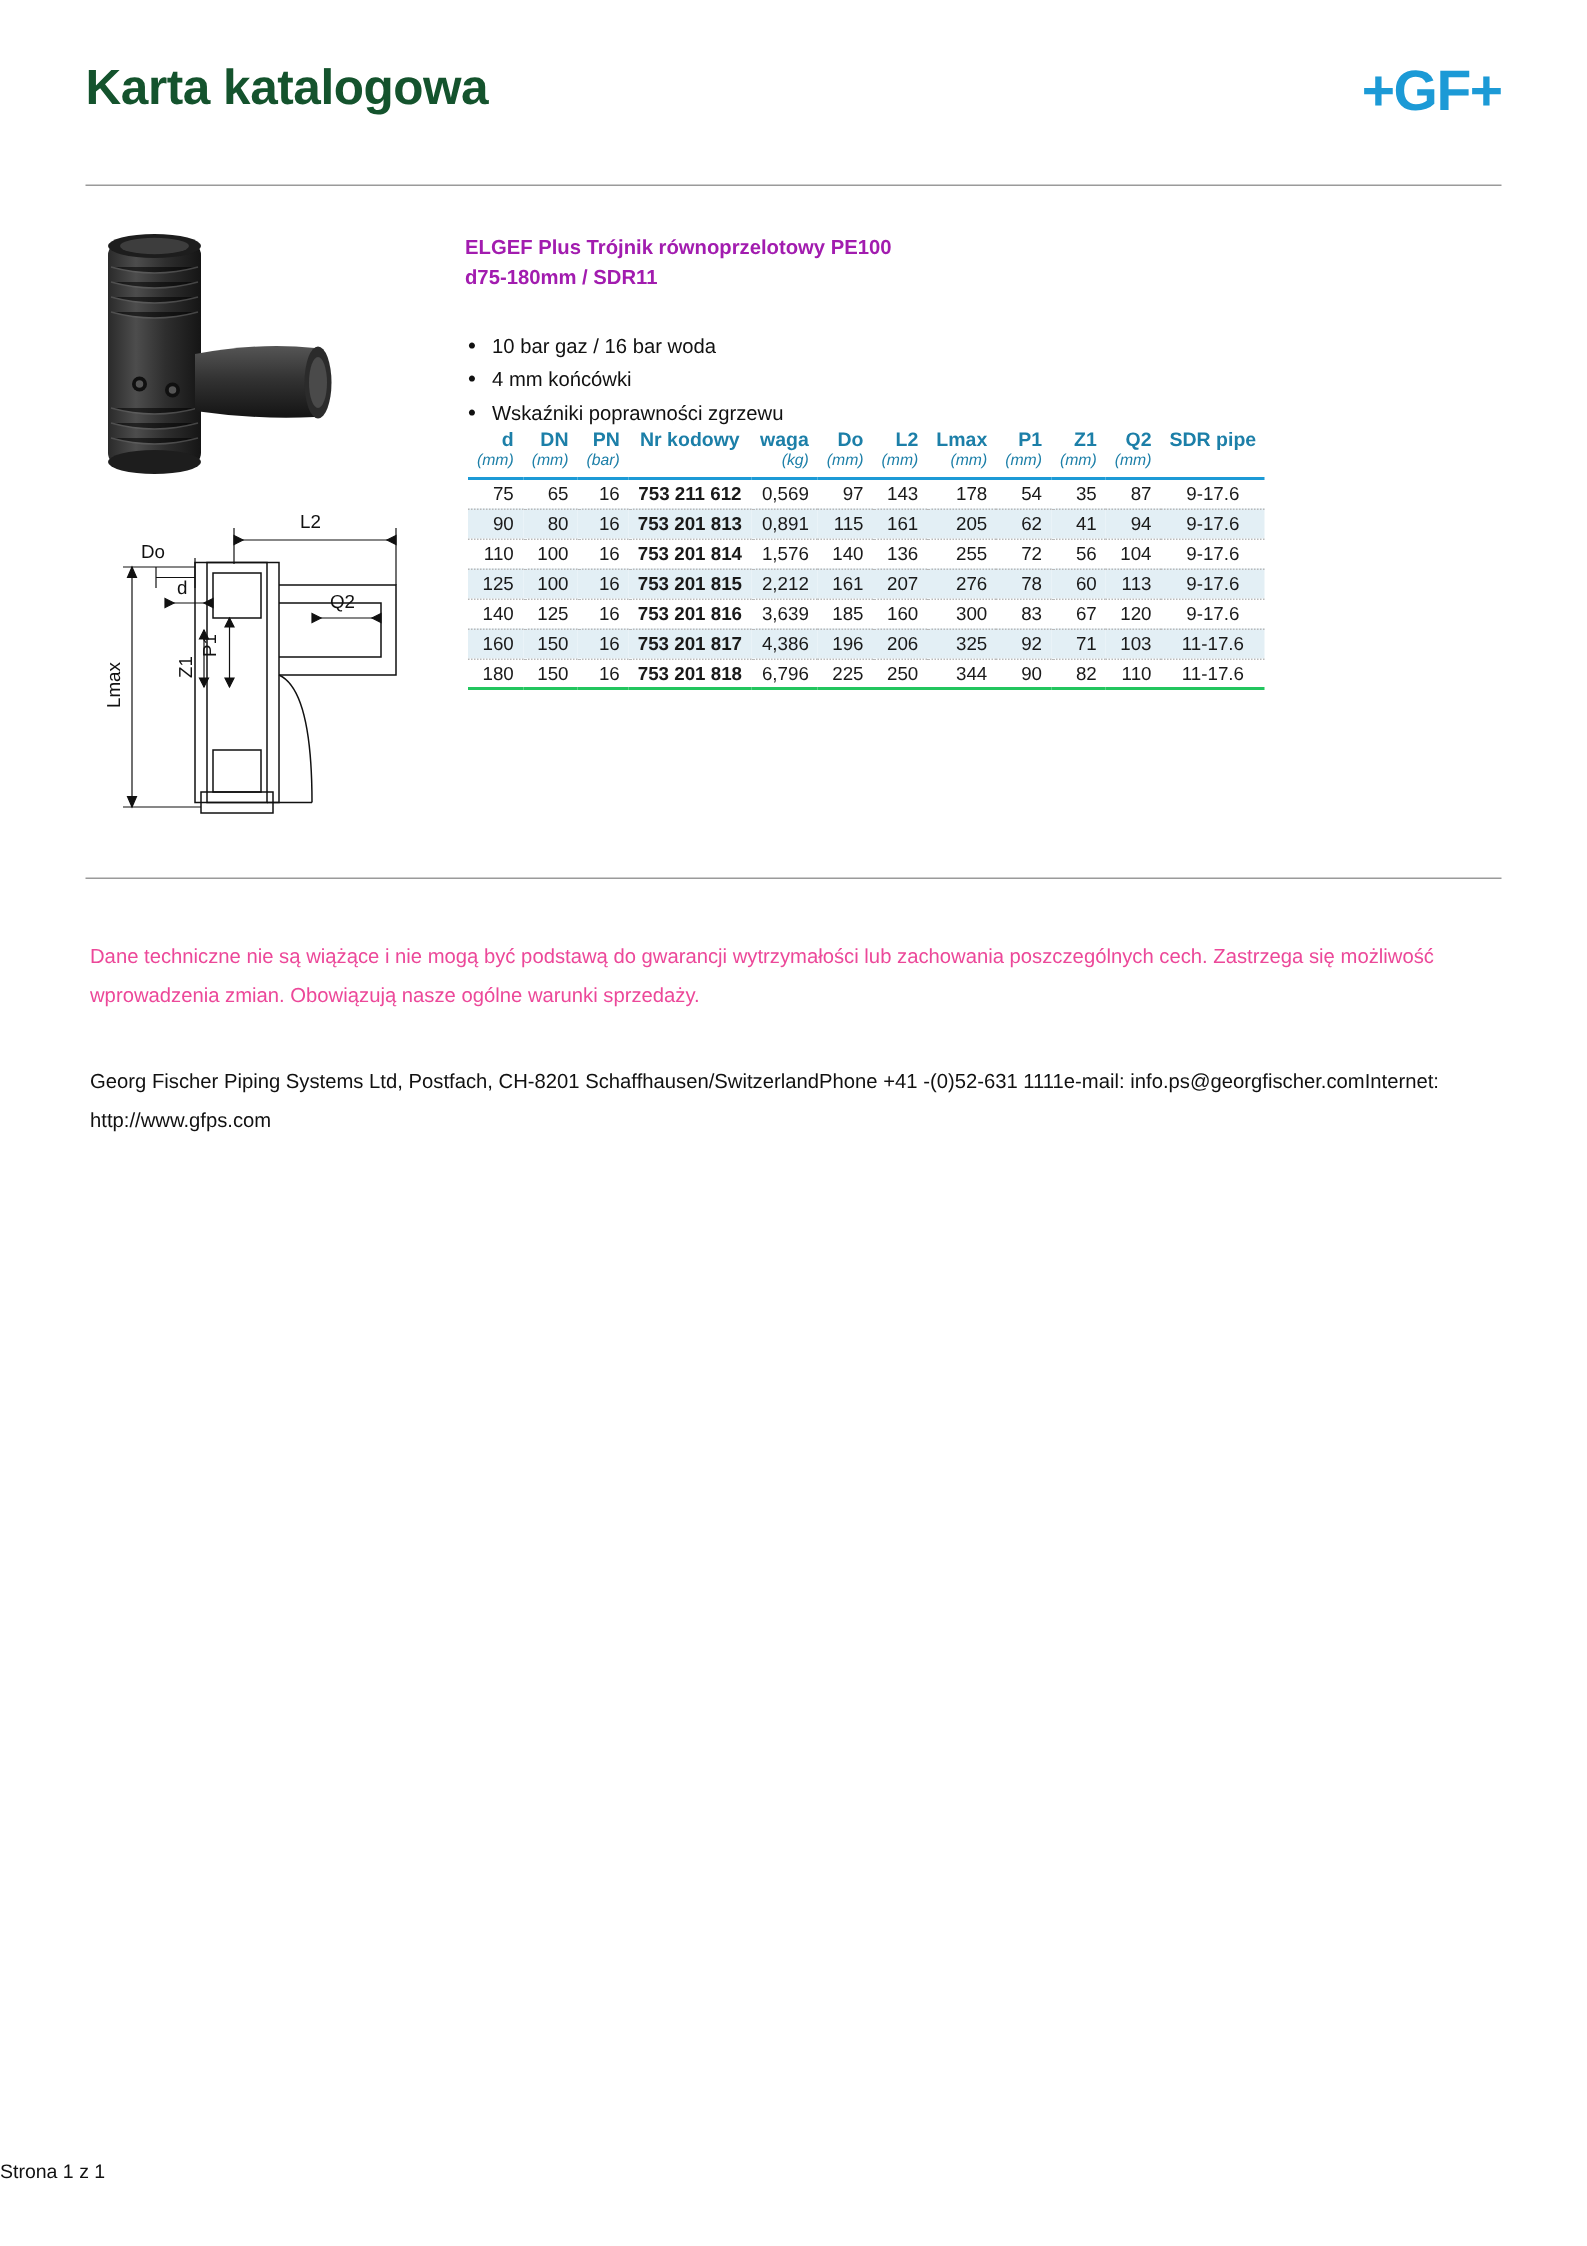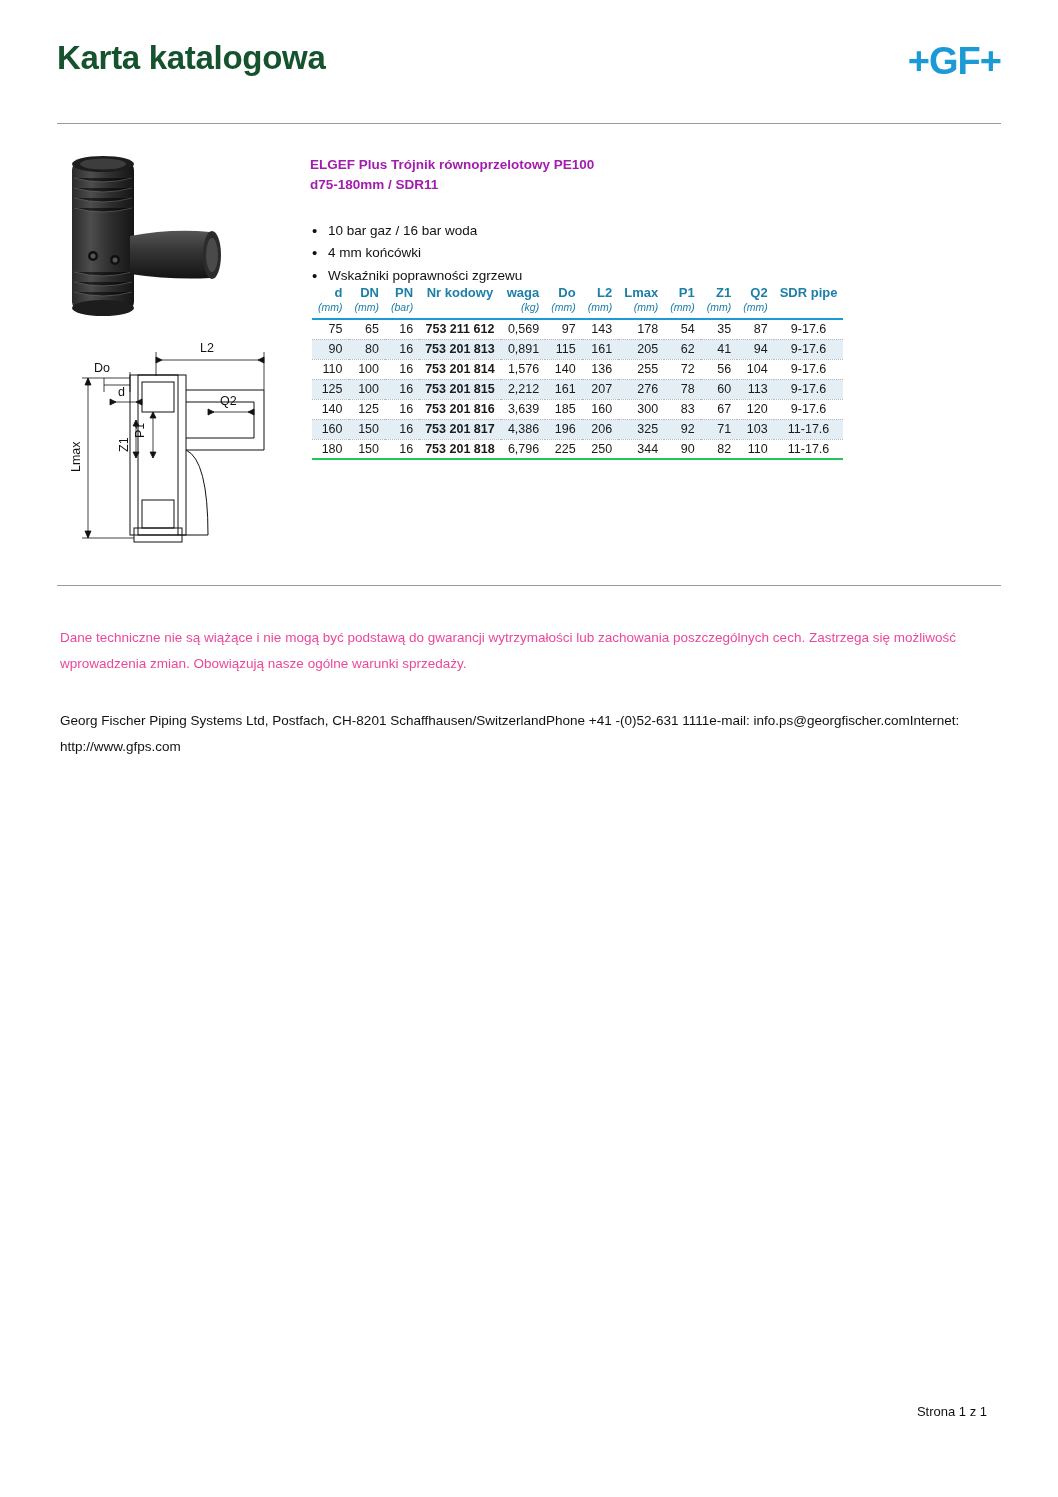--- a/index.html
+++ b/index.html
@@ -185,23 +185,23 @@
     left: 60px;
     top: 708px;
     width: 925px;
     font-size: 13.5px;
     line-height: 1.9;
     color: #111;
   }
   .page-num {
     position: absolute;
     left: 0;
-    top: 1404px;
+    top: 1440px;
     width: 987px;
-    text-align: right;
+    text-align: left;
     font-size: 13px;
     color: #111;
   }
 
   .dim-label {
     font-size: 12.5px;
     fill: #111;
     font-family: "Liberation Sans", sans-serif;
   }
 </style>

